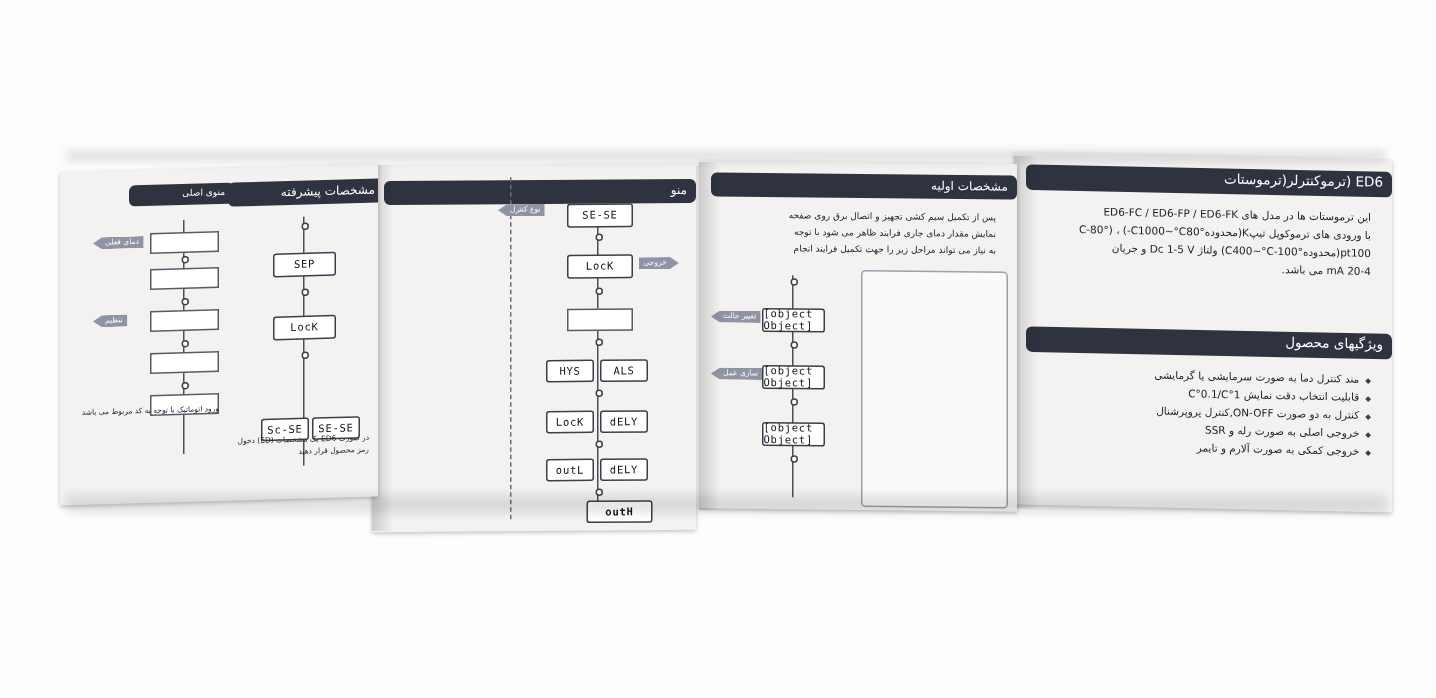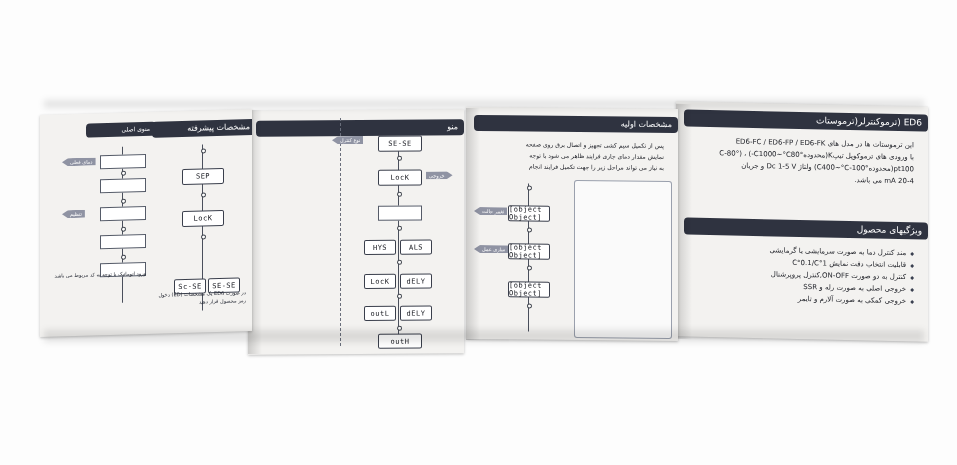--- a/index.html
+++ b/index.html
@@ -128,21 +128,21 @@
         <div class="dot" style="left:41px;top:90px;"></div>
         <div class="lcd" style="left:8px;top:104px;width:30px;height:13px;">HYS</div>
         <div class="lcd" style="left:44px;top:104px;width:30px;height:13px;">ALS</div>
         <div class="dot" style="left:41px;top:124px;"></div>
         <div class="lcd" style="left:8px;top:138px;width:30px;height:13px;">LocK</div>
         <div class="lcd" style="left:44px;top:138px;width:30px;height:13px;">dELY</div>
         <div class="dot" style="left:41px;top:158px;"></div>
         <div class="lcd" style="left:8px;top:170px;width:30px;height:13px;">outL</div>
         <div class="lcd" style="left:44px;top:170px;width:30px;height:13px;">dELY</div>
         <div class="dot" style="left:41px;top:190px;"></div>
-        <div class="lcd" style="left:22px;top:198px;width:42px;height:13px;">outH</div>
+        <div class="lcd" style="left:35px;top:198px;width:42px;height:13px;font-weight:bold;">outH</div>
         <div class="tagR" style="left:70px;top:36px;">خروجی</div>
         <div class="tagL" style="left:-24px;top:0px;">نوع کنترل</div>
       </div>
     </div>
   </div>
   <div class="fold" style="left:248px;top:110px;width:14px;height:244px;transform:skewY(-0.4deg);"></div>
 
   <div class="panel" style="left:40px;top:112px;width:212px;height:222px;transform:skewY(-1.6deg);">
     <div class="inner">
       <div class="hdr" style="left:112px;top:10px;width:92px;">مشخصات پیشرفته</div>

